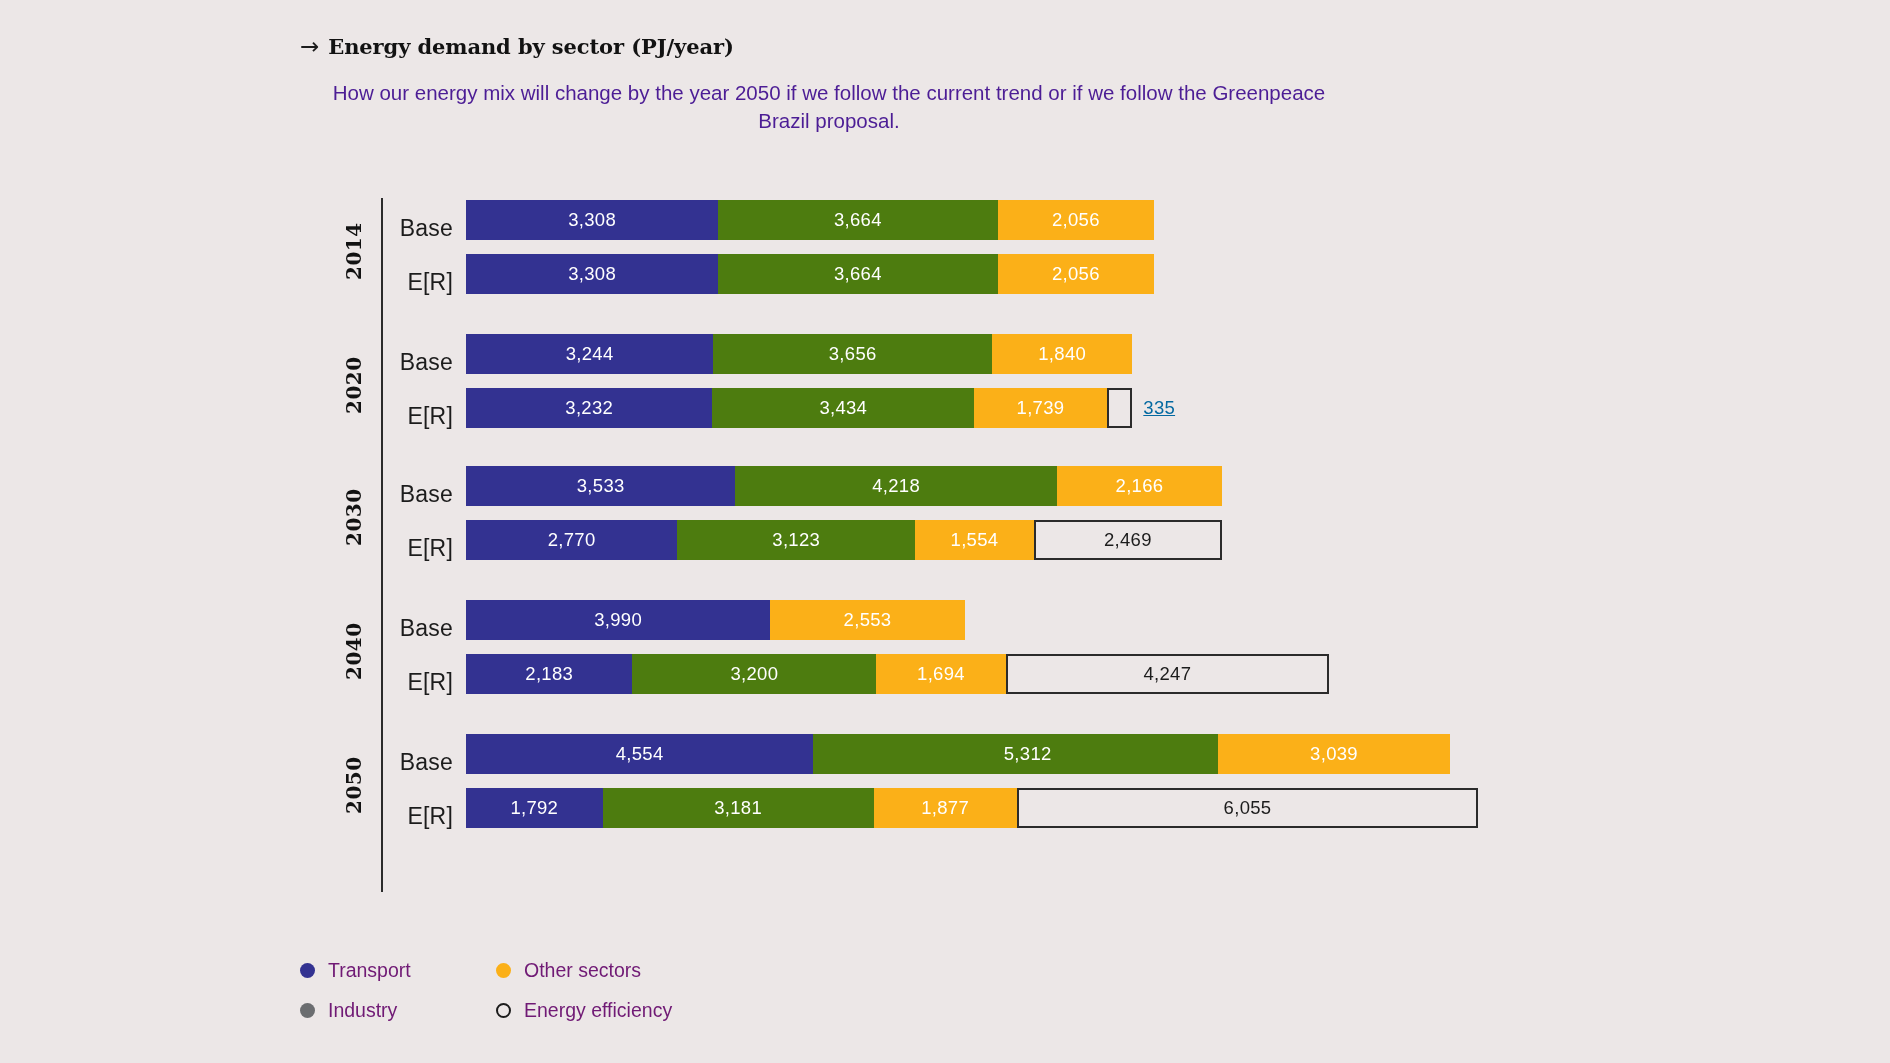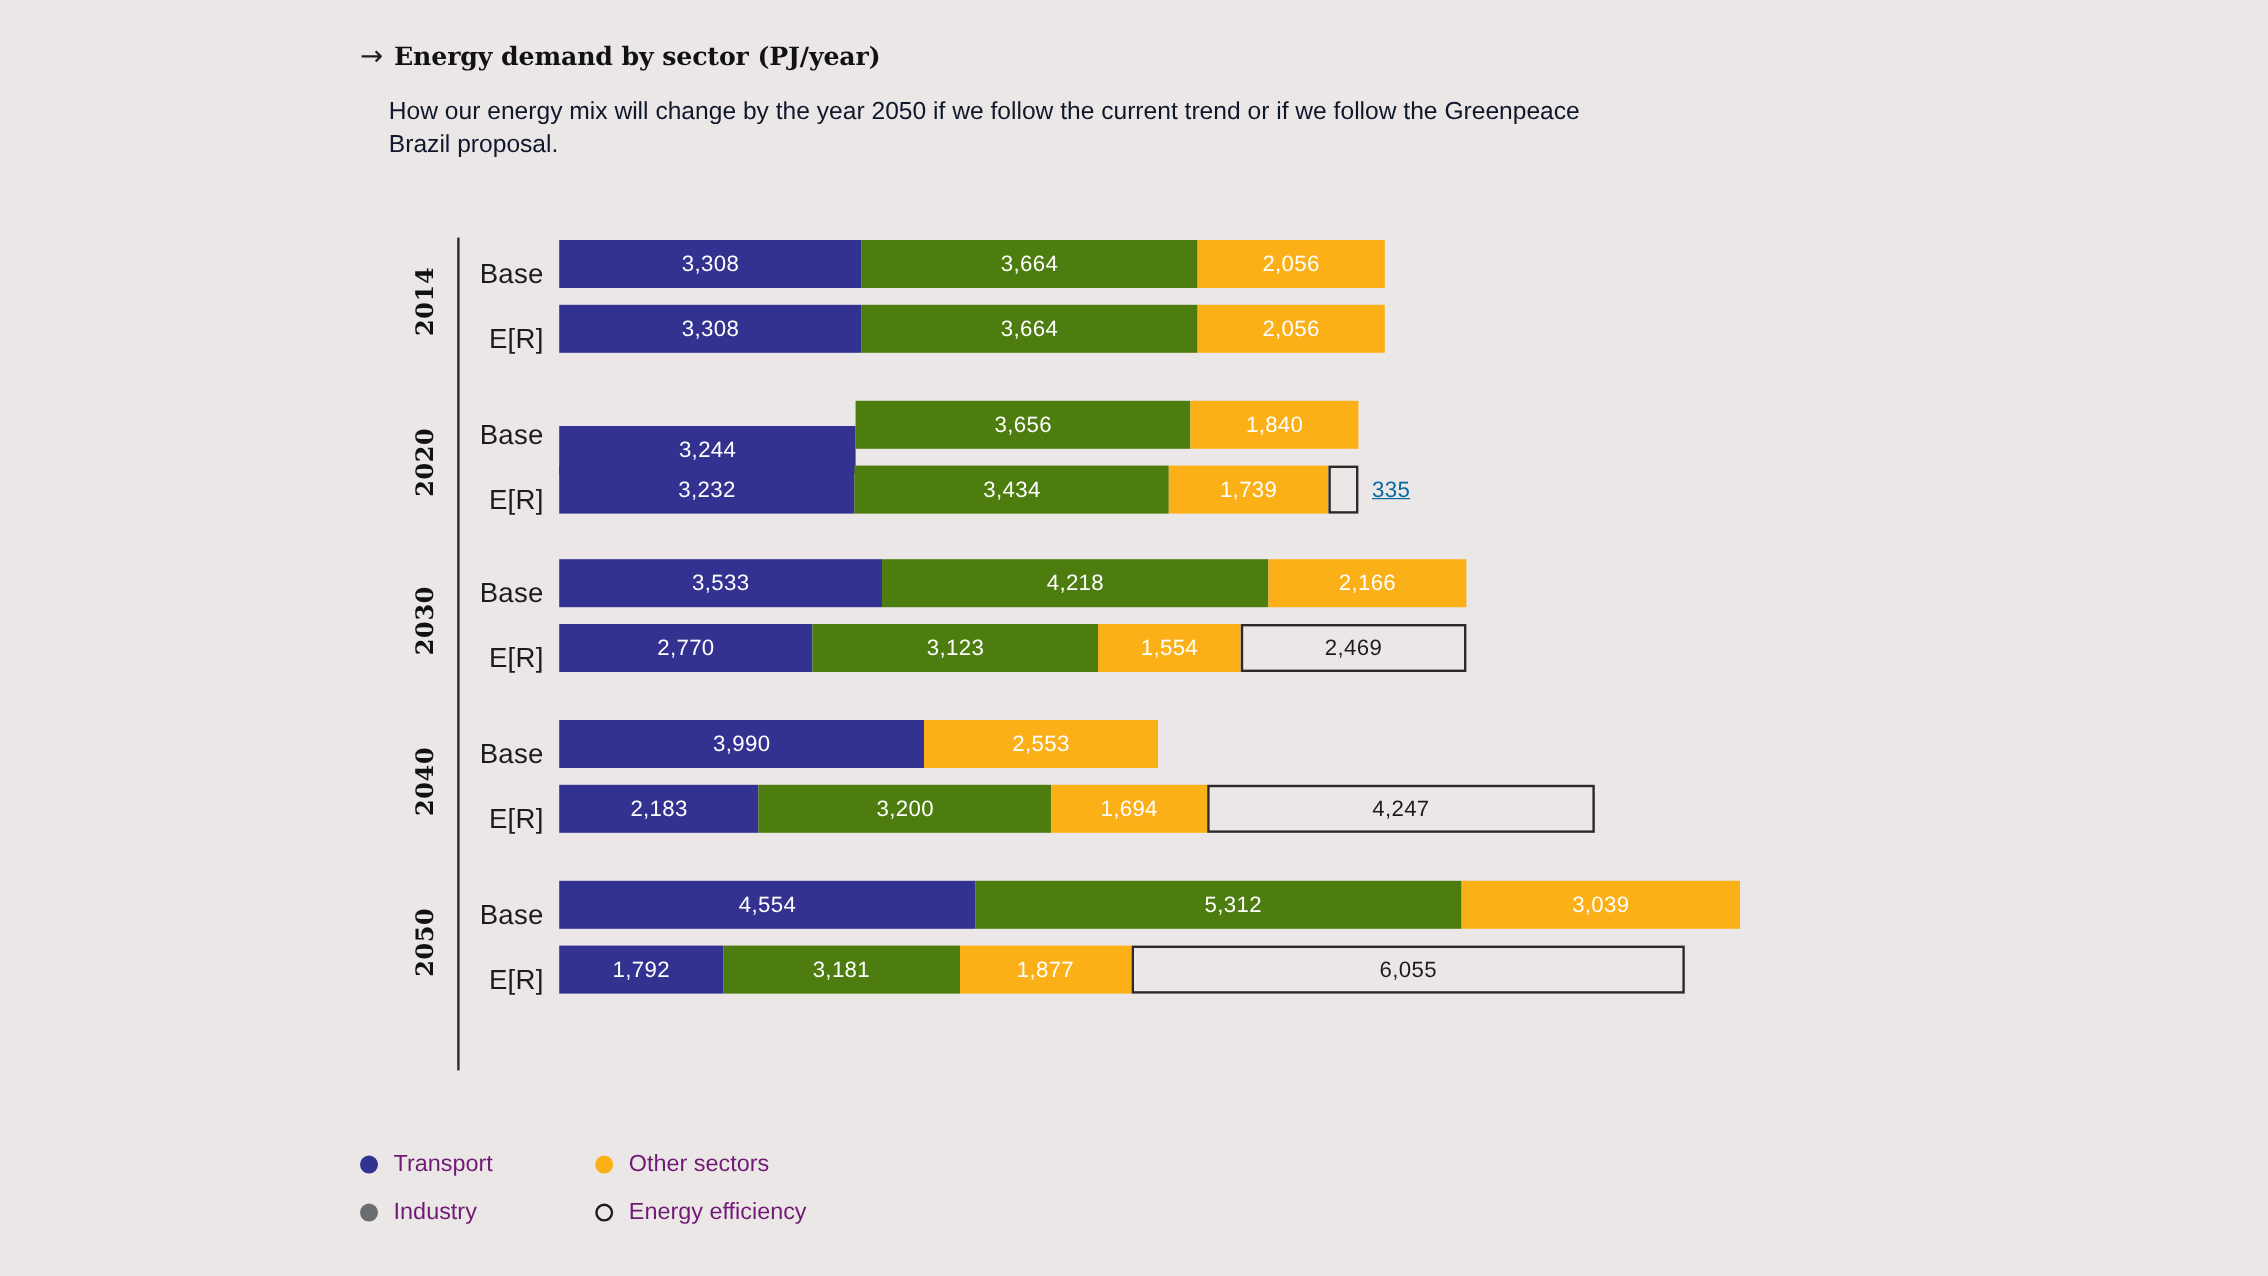--- a/index.html
+++ b/index.html
@@ -48,23 +48,24 @@
     font-weight: bold;
     color: #121212;
     letter-spacing: -0.1px;
     white-space: nowrap;
   }
   .chart-subtitle {
     margin-top: 20px;
     margin-left: 24px;
     font-size: 20.5px;
     line-height: 1.38;
-    color: #0f172a;
+    color: #4c1d95;
     max-width: 1010px;
     font-weight: 400;
+    text-align: center;
   }
 
   
   .plot {
     position: absolute;
     left: 0;
     top: 0;
     width: 1890px;
     height: 1063px;
   }
@@ -230,21 +231,21 @@
                 <span class="seg-label">2,056</span>
               </div>
             </div>
           </div>
         </div>
         <div class="group">
           <div class="group-year" style="top: 338px; height: 94px;">2020</div>
           <div class="bar-row" style="top: 334px;">
             <div class="row-label">Base</div>
             <div class="bar-track">
-              <div class="seg transport" style="width: 247.323px; margin-top: 21px;">
+              <div class="seg transport" style="width: 247.323px;">
                 <span class="seg-label">3,244</span>
               </div>
               <div class="seg industry" style="width: 278.733px;">
                 <span class="seg-label">3,656</span>
               </div>
               <div class="seg other" style="width: 140.282px;">
                 <span class="seg-label">1,840</span>
               </div>
             </div>
           </div>
@@ -346,21 +347,21 @@
                 <span class="seg-label">3,039</span>
               </div>
             </div>
           </div>
           <div class="bar-row" style="top: 788px;">
             <div class="row-label">E[R]</div>
             <div class="bar-track">
               <div class="seg transport" style="width: 136.622px;">
                 <span class="seg-label">1,792</span>
               </div>
-              <div class="seg industry" style="width: 197px;">
+              <div class="seg industry" style="width: 271px;">
                 <span class="seg-label">3,181</span>
               </div>
               <div class="seg other" style="width: 143.102px;">
                 <span class="seg-label">1,877</span>
               </div>
               <div class="seg efficiency" style="width: 461.633px;">
                 <span class="seg-label">6,055</span>
               </div>
             </div>
           </div>

